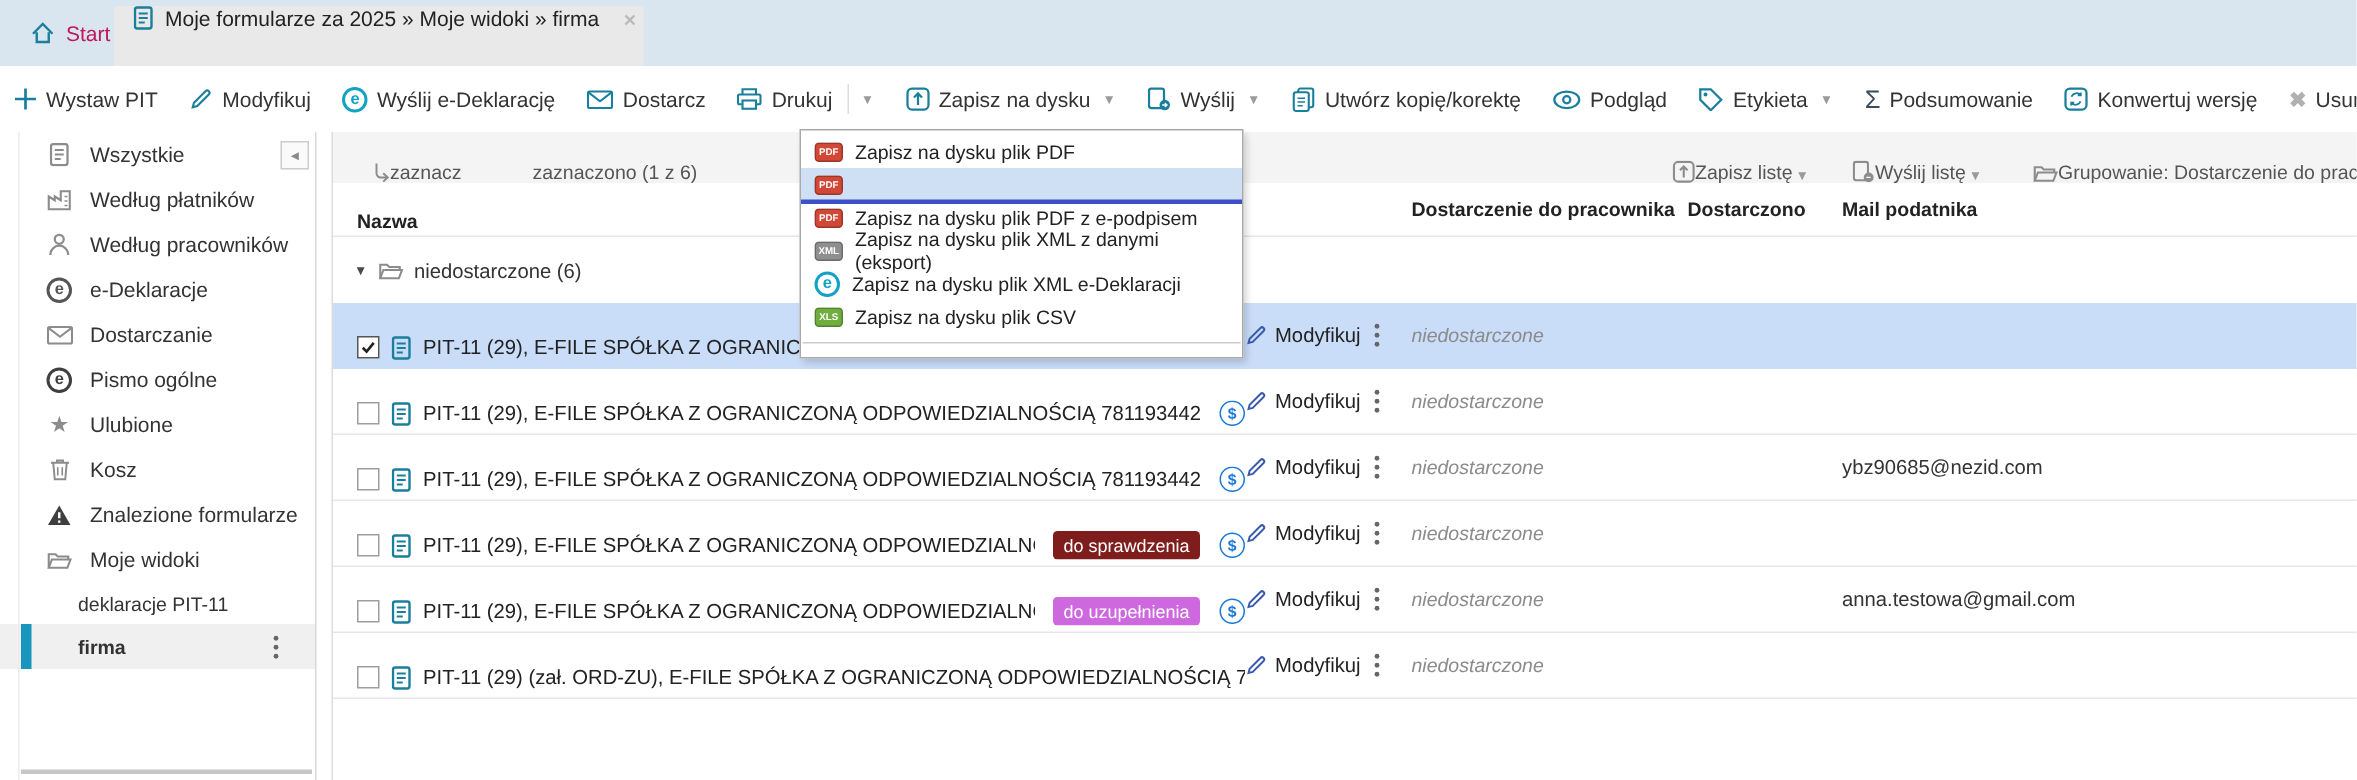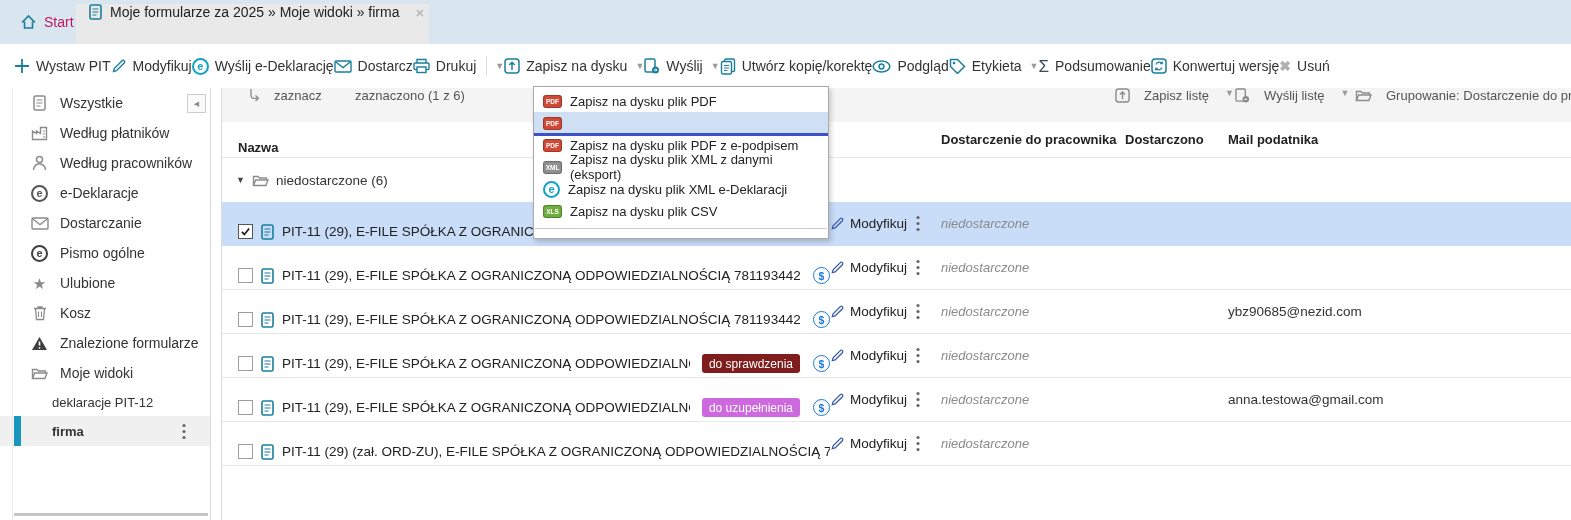--- a/index.html
+++ b/index.html
@@ -10,21 +10,21 @@
   
   .tabbar{position:absolute;top:0;left:0;right:0;height:44px;background:#d9e6ef;}
   .tab-start{position:absolute;left:8px;top:0;height:44px;display:flex;align-items:center;gap:7px;
              padding:0 12px;font-size:14px;color:#be185d;cursor:pointer;}
   .tab-active{position:absolute;left:76px;top:4px;height:40px;background:#e9e9e9;border-radius:2px 2px 0 0;
               display:flex;align-items:flex-start;gap:8px;padding:0 30px 0 13px;font-size:14px;color:#222;}
   .tab-close{position:absolute;right:5px;top:3px;font-size:11px;color:#b9b9b9;font-weight:bold;cursor:pointer;}
 
   
   .toolbar{position:absolute;top:44px;left:0;right:0;height:44px;background:#fff;display:flex;
-           align-items:center;padding-left:14px;font-size:14px;color:#333;white-space:nowrap;overflow:hidden;}
+           align-items:center;padding-left:14px;gap:21px;font-size:14px;color:#333;white-space:nowrap;overflow:hidden;justify-content:center;}
   .tbtn{display:flex;align-items:center;gap:6px;cursor:pointer;flex:0 0 auto;}
   .caret{color:#9a9a9a;font-size:9px;margin-left:2px;}
   .tdivider{width:1px;height:20px;background:#ddd;margin-left:4px;}
   .teal{color:#1a7f9c;}
   .grayic{color:#8c8c8c;}
   .navy{color:#3a5ba9;}
   .ecirc{width:17px;height:17px;border-radius:50%;border:2px solid currentColor;font-weight:bold;font-size:11px;
          display:inline-flex;align-items:center;justify-content:center;box-sizing:border-box;font-style:normal;}
   .sigma{font-size:17px;color:#394b5e;line-height:1;}
   .xdel{color:#b0b0b0;font-weight:bold;font-size:14px;}
@@ -37,21 +37,21 @@
   .collapse-btn{position:absolute;right:4px;top:6px;width:17px;height:17px;border:1px solid #ccc;background:#fafafa;
                 color:#8a8a8a;font-size:7px;display:flex;align-items:center;justify-content:center;cursor:pointer;}
   .sview{height:28px;display:flex;align-items:center;padding-left:52px;font-size:13px;color:#333;cursor:pointer;position:relative;}
   .sview.sel{height:30px;background:#f0f0f0;font-weight:bold;}
   .sview.sel::before{content:"";position:absolute;left:14px;top:0;bottom:0;width:7px;background:#1996bd;}
   .sview .dots{position:absolute;right:14px;top:7px;}
   .hscroll{position:absolute;left:14px;width:194px;top:425px;height:3px;background:#c6c6c6;}
 
   
   .subbar{position:absolute;top:88px;left:222px;right:0;height:34px;background:#f4f4f4;font-size:13px;color:#555;overflow:hidden;}
-  .subbar .item{position:absolute;top:0;height:34px;display:flex;align-items:flex-start;gap:14px;white-space:nowrap;cursor:pointer;}
+  .subbar .item{position:absolute;top:0;height:34px;display:flex;align-items:flex-end;gap:0;white-space:nowrap;cursor:pointer;}
 
   
   .vline-content{position:absolute;top:88px;bottom:0;left:221px;width:1px;background:#dcdcdc;}
   .thead{position:absolute;top:122px;left:222px;right:0;height:36px;background:#fff;border-bottom:1px solid #e6e6e6;
          display:flex;align-items:center;font-size:13px;font-weight:bold;color:#222;box-sizing:border-box;}
   .c-name{width:608px;padding-left:16px;box-sizing:border-box;flex:0 0 608px;display:flex;align-items:center;gap:8px;overflow:hidden;margin-top:16px;}
   .c-act{width:100px;flex:0 0 100px;display:flex;align-items:center;gap:5px;}
   .c-status{width:195px;flex:0 0 195px;padding-left:11px;box-sizing:border-box;white-space:nowrap;overflow:hidden;}
   .c-dost{width:90px;flex:0 0 90px;white-space:nowrap;}
   .c-mail{flex:1 1 auto;padding-left:13px;box-sizing:border-box;white-space:nowrap;overflow:hidden;}
@@ -304,21 +304,21 @@
     <div class="snav">
       <span class="ic">
           <svg width="17" height="14" viewBox="0 0 17 14">
             <path d="M1.5 12.5v-9H6l1.5 1.5h7V7" fill="none" stroke="currentColor" stroke-width="1.4"></path>
             <path d="M1.5 12.5l2.1-5.5h12.4l-2.1 5.5z" fill="none" stroke="currentColor" stroke-width="1.4"></path>
           </svg>
         </span>
       <span>Moje widoki</span>
     </div>
     <div class="sview">
-      <span>deklaracje PIT-12</span>
+      <span>deklaracje PIT-11</span>
     </div>
     <div class="sview sel">
       <span>firma</span>
       <span class="dots">
           <svg width="4" height="17" viewBox="0 0 4 17">
             <circle cx="2" cy="2.5" r="1.6" fill="#666"></circle>
             <circle cx="2" cy="8.5" r="1.6" fill="#666"></circle>
             <circle cx="2" cy="14.5" r="1.6" fill="#666"></circle>
           </svg>
         </span>

